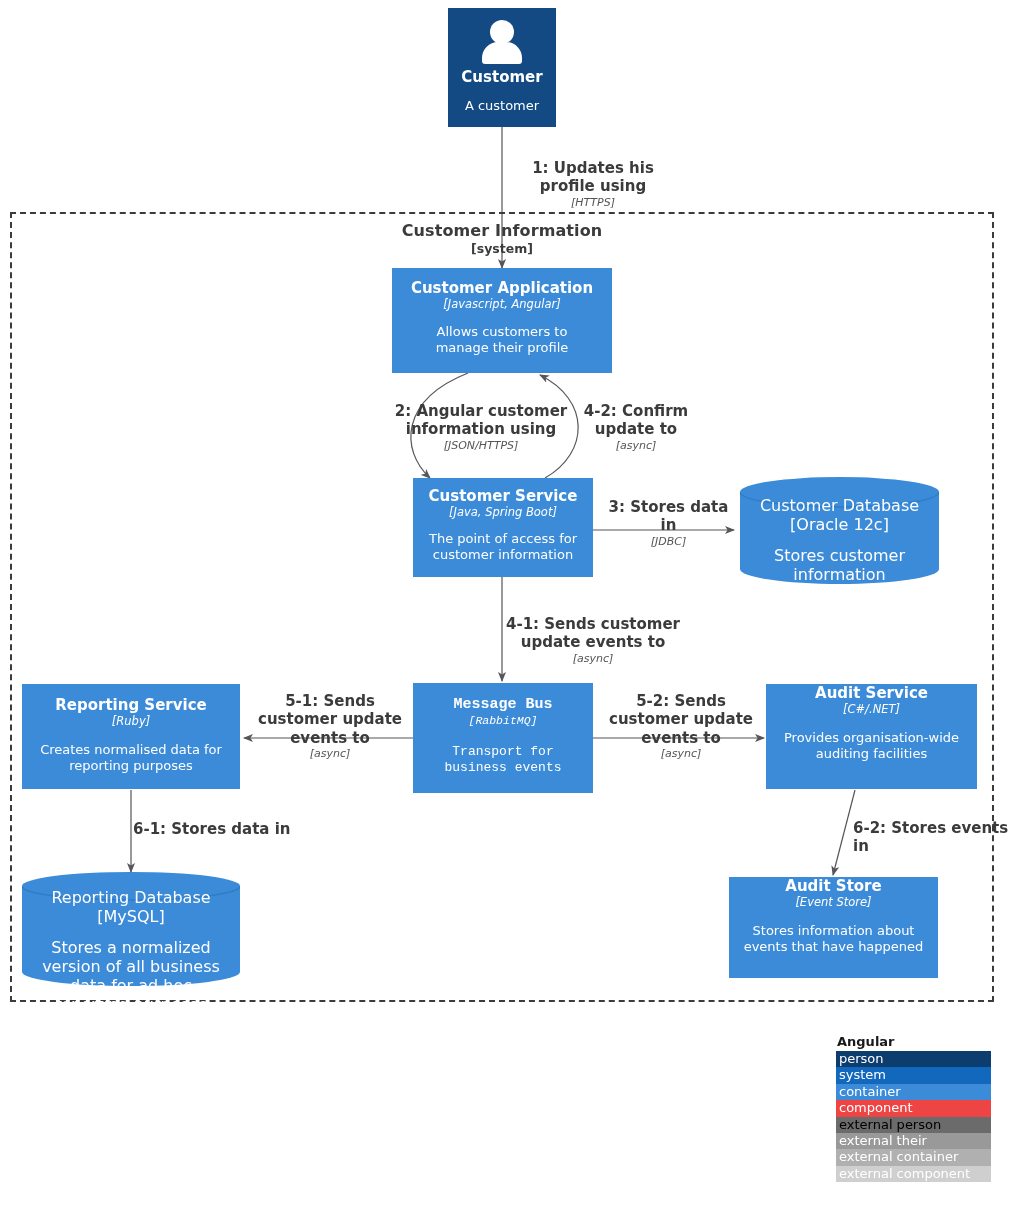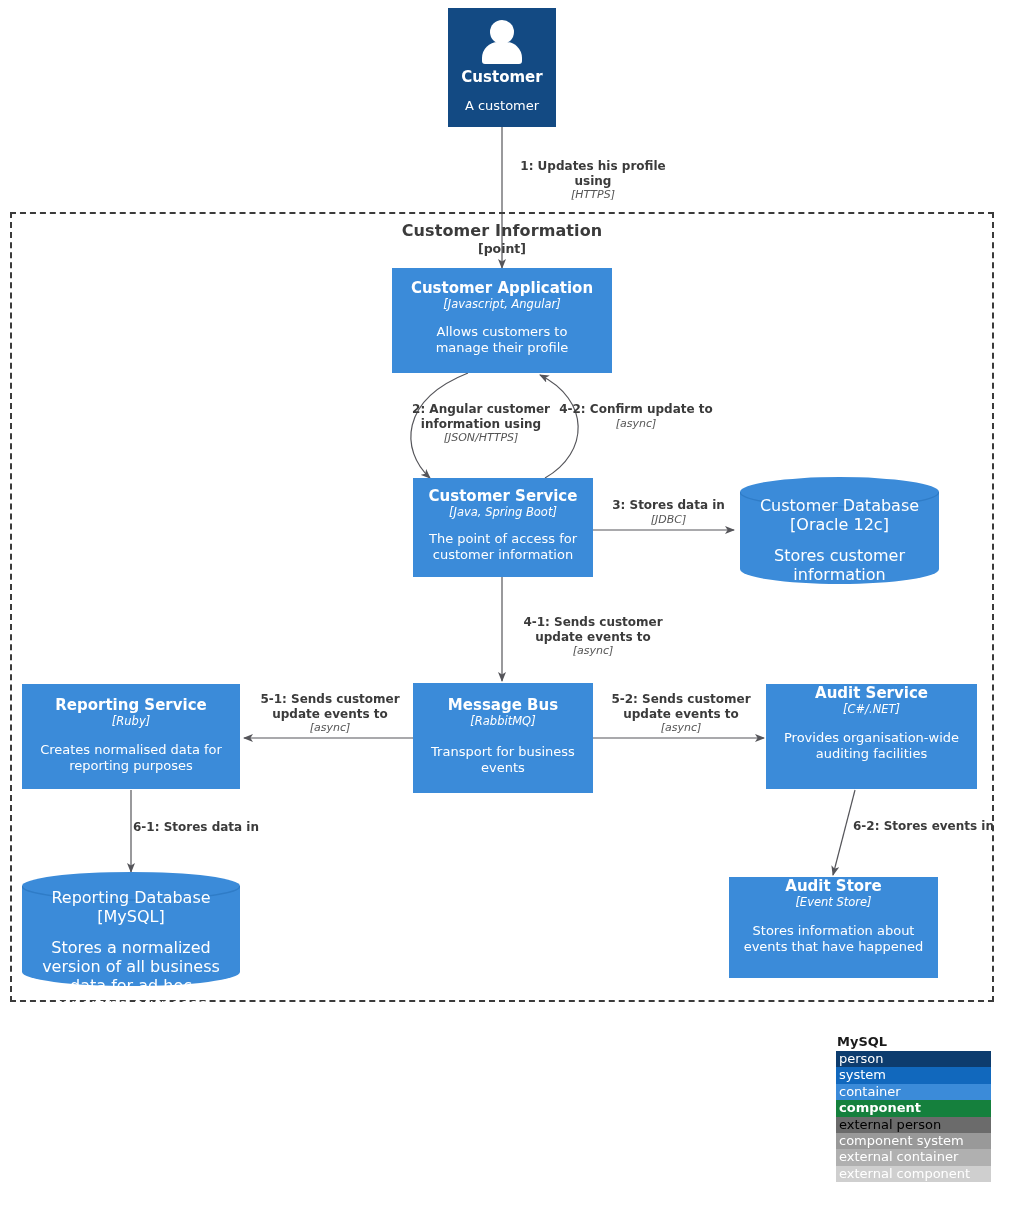--- a/index.html
+++ b/index.html
@@ -116,21 +116,21 @@
 
   
   .edge-label {
     position: absolute;
     text-align: center;
     color: #3b3b3b;
     line-height: 1.22;
   }
   .edge-label .el-text {
     font-weight: bold;
-    font-size: 12px;
+    font-size: 15px;
     display: block;
   }
   .edge-label .el-tech {
     font-style: italic;
     font-weight: normal;
     font-size: 11px;
     color: #555;
     display: block;
   }
 
@@ -181,21 +181,21 @@
     <line x1="593" y1="738" x2="764" y2="738" stroke="#55555a" stroke-width="1.2" marker-end="url(#arrow)"></line>
 
     <line x1="131" y1="790" x2="131" y2="872" stroke="#55555a" stroke-width="1.2" marker-end="url(#arrow)"></line>
 
     <line x1="855" y1="790" x2="833" y2="875" stroke="#55555a" stroke-width="1.2" marker-end="url(#arrow)"></line>
   </svg>
 
   <div class="boundary" style="left:10px; top:212px; width:984px; height:790px;"></div>
   <div class="boundary-title" style="left:352px; top:221px; width:300px;">
     <span class="bt-name">Customer Information</span>
-    <span class="bt-type">[point]</span>
+    <span class="bt-type">[system]</span>
   </div>
 
   <div class="node person shape-box" style="left:448px; top:8px; width:108px; height:119px; background:#134a83; padding-top:10px;">
     <div class="person-icon">
       <div class="head"></div>
         <div class="body"></div>
     </div>
     <span class="n-name">Customer</span>
     <span class="n-desc" style="margin-top:12px;">A customer</span>
   </div>
@@ -218,21 +218,21 @@
       <ellipse cx="99.5" cy="15" rx="99.5" ry="15" fill="#3b8bd9"></ellipse>
       <path d="M0,15 A99.5,15 0 0 0 199,15" fill="none" stroke="#2f7cc7" stroke-width="1.5"></path>
     </svg>
     <div class="cyl-text" style="top:19px;">
       <span class="n-name">Customer Database</span>
       <span class="n-tech">[Oracle 12c]</span>
       <span class="n-desc" style="margin-top:12px; display:block; padding:0 30px;">Stores customer information</span>
     </div>
   </div>
 
-  <div class="node shape-box" style="left:413px; top:683px; width:180px; height:110px; background:#3b8bd9; padding-top:13px;">
+  <div class="node shape-box" style="left:413px; top:683px; width:180px; height:110px; background:#3b8bd9; padding-top:13px;font-family:Liberation Mono, monospace;">
     <span class="n-name">Message Bus</span>
     <span class="n-tech">[RabbitMQ]</span>
     <span class="n-desc" style="margin-top:16px; width:160px;">Transport for business events</span>
   </div>
 
   <div class="node shape-box" style="left:22px; top:684px; width:218px; height:105px; background:#3b8bd9; padding-top:12px;">
     <span class="n-name">Reporting Service</span>
     <span class="n-tech">[Ruby]</span>
     <span class="n-desc" style="margin-top:14px; width:210px;">Creates normalised data for reporting purposes</span>
   </div>
@@ -299,26 +299,26 @@
 
   <div class="edge-label" style="left:133px; top:820px; width:166px; text-align:left;">
     <span class="el-text">6-1: Stores data in</span>
   </div>
 
   <div class="edge-label" style="left:853px; top:819px; width:160px; text-align:left;">
     <span class="el-text">6-2: Stores events in</span>
   </div>
 
   <div class="legend" style="left:836px; top:1034px; width:155px;">
-    <div class="legend-title">MySQL</div>
+    <div class="legend-title">Angular</div>
     <div id="legend-rows">
         <div class="legend-row" style="background: rgb(13, 60, 110); color: rgb(255, 255, 255);"><span>person</span></div>
         <div class="legend-row" style="background: rgb(17, 104, 189); color: rgb(255, 255, 255);"><span>system</span></div>
         <div class="legend-row" style="background: rgb(59, 139, 217); color: rgb(255, 255, 255);"><span>container</span></div>
-        <div class="legend-row" style="background: #15803d; color: rgb(255, 255, 255); font-weight: bold;"><span>component</span></div>
+        <div class="legend-row" style="background: #ef4444; color: rgb(255, 255, 255);"><span>component</span></div>
         <div class="legend-row" style="background: rgb(107, 107, 107); color: #000000;"><span>external person</span></div>
-        <div class="legend-row" style="background: rgb(153, 153, 153); color: rgb(255, 255, 255);"><span>component system</span></div>
+        <div class="legend-row" style="background: rgb(153, 153, 153); color: rgb(255, 255, 255);"><span>external their</span></div>
         <div class="legend-row" style="background: rgb(176, 176, 176); color: rgb(255, 255, 255);"><span>external container</span></div>
         <div class="legend-row" style="background: rgb(207, 207, 207); color: rgb(255, 255, 255);"><span>external component</span></div>
       </div>
   </div>
 
 </div>
 
 </body></html>

